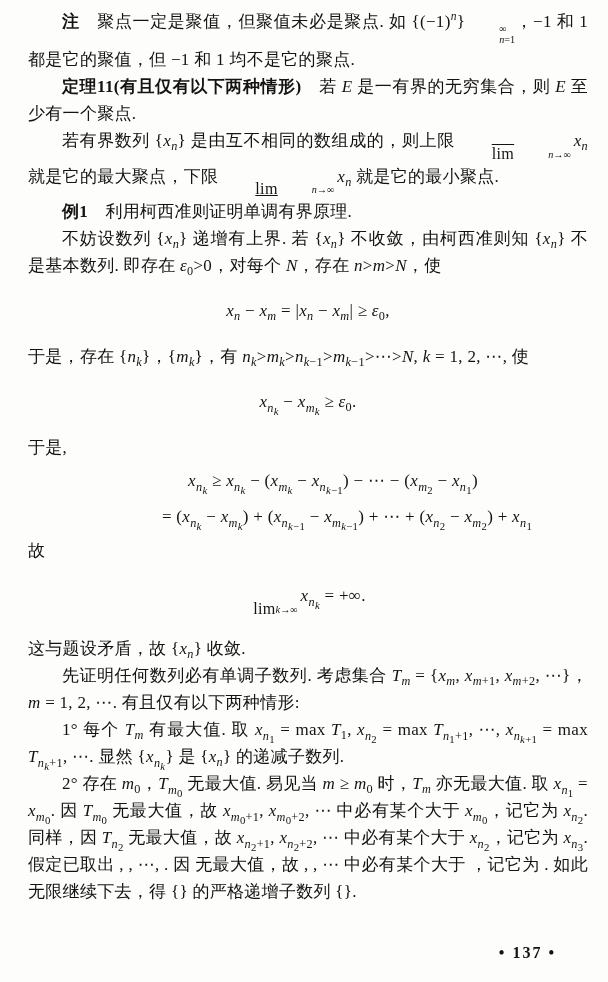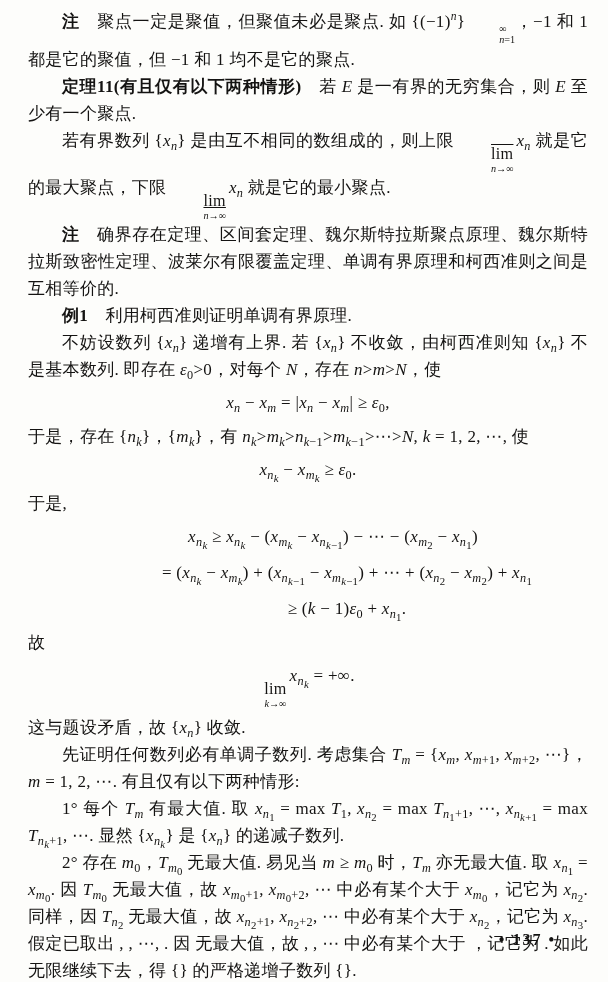--- a/index.html
+++ b/index.html
@@ -20,67 +20,65 @@
     line-height:27px;
     letter-spacing:0.3px;
   }
   .p{margin:0;text-align:justify;}
   .ind{text-indent:2em;}
   b{font-weight:bold;}
   i{font-style:italic;}
   sub{font-size:0.72em;line-height:0;}
   sub sub{font-size:0.88em;}
   sup{font-size:0.68em;line-height:0;}
-  .math{text-align:center;margin:5px 0;line-height:30px;}
+  .math{text-align:center;margin:17px 0;line-height:30px;}
   .derive{margin:2px 0;}
   .derive .dline{line-height:36px;text-align:center;}
   .d1{margin-left:50px;}
   .d2{margin-left:78px;}
   
-  .limu{display:inline-flex;flex-direction:column;align-items:center;
+  .limu{display:inline-flex;align-items:center;
         vertical-align:-0.75em;line-height:1;margin:0 3px;}
   .limu .t{font-size:0.95em;line-height:1.05;}
   .limu .b{font-size:0.60em;margin-top:1px;letter-spacing:0;}
   .ol{text-decoration:overline;}
   .ul{text-decoration:underline;}
   
   .ss{display:inline-flex;flex-direction:column;align-items:flex-start;
       font-size:0.60em;line-height:1.15;vertical-align:-0.45em;letter-spacing:0;}
   .pagenum{
-    position:absolute;right:52px;bottom:29px;
+    position:absolute;right:52px;bottom:16px;
     font-weight:bold;font-size:16px;letter-spacing:2px;
   }
 </style>
 </head>
 <body>
 
 <div class="page">
   <div class="p ind"><b>注</b>　聚点一定是聚值，但聚值未必是聚点. 如 {(−1)<sup><i>n</i></sup>}<span class="ss">
         <span>∞</span>
         <span><i>n</i>=1</span>
       </span>，−1 和 1 都是它的聚值，但 −1 和 1 均不是它的聚点.</div>
   <div class="p ind"><b>定理11(有且仅有以下两种情形)</b>　若 <i>E</i> 是一有界的无穷集合，则 <i>E</i> 至少有一个聚点.</div>
   <div class="p ind">若有界数列 {<i>x</i><sub><i>n</i></sub>} 是由互不相同的数组成的，则上限<span class="limu">
         <span class="t ol">lim</span>
         <span class="b"><i>n</i>→∞</span>
       </span><i>x</i><sub><i>n</i></sub> 就是它的最大聚点，下限<span class="limu">
         <span class="t ul">lim</span>
         <span class="b"><i>n</i>→∞</span>
       </span><i>x</i><sub><i>n</i></sub> 就是它的最小聚点.</div>
-  <div class="p ind"><b>注</b>　确界存在定理、区间套定理、魏尔斯特拉斯聚点原理、魏尔斯特拉斯致密性定理、波莱尔有限覆盖定理、单调有界原理和柯西准则之间是互相等价的.</div>
   <div class="p ind"><b>例1</b>　利用柯西准则证明单调有界原理.</div>
   <div class="p ind">不妨设数列 {<i>x</i><sub><i>n</i></sub>} 递增有上界. 若 {<i>x</i><sub><i>n</i></sub>} 不收敛，由柯西准则知 {<i>x</i><sub><i>n</i></sub>} 不是基本数列. 即存在 <i>ε</i><sub>0</sub>&gt;0，对每个 <i>N</i>，存在 <i>n</i>&gt;<i>m</i>&gt;<i>N</i>，使</div>
   <div class="math"><i>x</i><sub><i>n</i></sub> − <i>x</i><sub><i>m</i></sub> = |<i>x</i><sub><i>n</i></sub> − <i>x</i><sub><i>m</i></sub>| ≥ <i>ε</i><sub>0</sub>,</div>
   <div class="p">于是，存在 {<i>n</i><sub><i>k</i></sub>}，{<i>m</i><sub><i>k</i></sub>}，有 <i>n</i><sub><i>k</i></sub>&gt;<i>m</i><sub><i>k</i></sub>&gt;<i>n</i><sub><i>k</i>−1</sub>&gt;<i>m</i><sub><i>k</i>−1</sub>&gt;⋯&gt;<i>N</i>, <i>k</i> = 1, 2, ⋯, 使</div>
   <div class="math"><i>x</i><sub><i>n</i><sub><i>k</i></sub></sub> − <i>x</i><sub><i>m</i><sub><i>k</i></sub></sub> ≥ <i>ε</i><sub>0</sub>.</div>
   <div class="p">于是,</div>
   <div class="derive">
     <div class="dline d1"><i>x</i><sub><i>n</i><sub><i>k</i></sub></sub> ≥ <i>x</i><sub><i>n</i><sub><i>k</i></sub></sub> − (<i>x</i><sub><i>m</i><sub><i>k</i></sub></sub> − <i>x</i><sub><i>n</i><sub><i>k</i>−1</sub></sub>) − ⋯ − (<i>x</i><sub><i>m</i><sub>2</sub></sub> − <i>x</i><sub><i>n</i><sub>1</sub></sub>)</div>
     <div class="dline d2">= (<i>x</i><sub><i>n</i><sub><i>k</i></sub></sub> − <i>x</i><sub><i>m</i><sub><i>k</i></sub></sub>) + (<i>x</i><sub><i>n</i><sub><i>k</i>−1</sub></sub> − <i>x</i><sub><i>m</i><sub><i>k</i>−1</sub></sub>) + ⋯ + (<i>x</i><sub><i>n</i><sub>2</sub></sub> − <i>x</i><sub><i>m</i><sub>2</sub></sub>) + <i>x</i><sub><i>n</i><sub>1</sub></sub></div>
-    <div class="dline d2">≥ (<i>k</i> − 1)<i>ε</i><sub>0</sub> + <i>x</i><sub><i>n</i><sub>1</sub></sub>.</div>
   </div>
   <div class="p">故</div>
   <div class="math"><span class="limu">
         <span class="t">lim</span>
         <span class="b"><i>k</i>→∞</span>
       </span><i>x</i><sub><i>n</i><sub><i>k</i></sub></sub> = +∞.</div>
   <div class="p">这与题设矛盾，故 {<i>x</i><sub><i>n</i></sub>} 收敛.</div>
   <div class="p ind">先证明任何数列必有单调子数列. 考虑集合 <i>T</i><sub><i>m</i></sub> = {<i>x</i><sub><i>m</i></sub>, <i>x</i><sub><i>m</i>+1</sub>, <i>x</i><sub><i>m</i>+2</sub>, ⋯}，<i>m</i> = 1, 2, ⋯. 有且仅有以下两种情形:</div>
   <div class="p ind">1° 每个 <i>T</i><sub><i>m</i></sub> 有最大值. 取 <i>x</i><sub><i>n</i><sub>1</sub></sub> = max <i>T</i><sub>1</sub>, <i>x</i><sub><i>n</i><sub>2</sub></sub> = max <i>T</i><sub><i>n</i><sub>1</sub>+1</sub>, ⋯, <i>x</i><sub><i>n</i><sub><i>k</i>+1</sub></sub> = max <i>T</i><sub><i>n</i><sub><i>k</i></sub>+1</sub>, ⋯. 显然 {<i>x</i><sub><i>n</i><sub><i>k</i></sub></sub>} 是 {<i>x</i><sub><i>n</i></sub>} 的递减子数列.</div>
   <div class="p ind">2° 存在 <i>m</i><sub>0</sub>，<i>T</i><sub><i>m</i><sub>0</sub></sub> 无最大值. 易见当 <i>m</i> ≥ <i>m</i><sub>0</sub> 时，<i>T</i><sub><i>m</i></sub> 亦无最大值. 取 <i>x</i><sub><i>n</i><sub>1</sub></sub> = <i>x</i><sub><i>m</i><sub>0</sub></sub>. 因 <i>T</i><sub><i>m</i><sub>0</sub></sub> 无最大值，故 <i>x</i><sub><i>m</i><sub>0</sub>+1</sub>, <i>x</i><sub><i>m</i><sub>0</sub>+2</sub>, ⋯ 中必有某个大于 <i>x</i><sub><i>m</i><sub>0</sub></sub>，记它为 <i>x</i><sub><i>n</i><sub>2</sub></sub>. 同样，因 <i>T</i><sub><i>n</i><sub>2</sub></sub> 无最大值，故 <i>x</i><sub><i>n</i><sub>2</sub>+1</sub>, <i>x</i><sub><i>n</i><sub>2</sub>+2</sub>, ⋯ 中必有某个大于 <i>x</i><sub><i>n</i><sub>2</sub></sub>，记它为 <i>x</i><sub><i>n</i><sub>3</sub></sub>. 假定已取出 , , ⋯, . 因  无最大值，故 , , ⋯ 中必有某个大于 ，记它为 . 如此无限继续下去，得 {} 的严格递增子数列 {}.</div>

